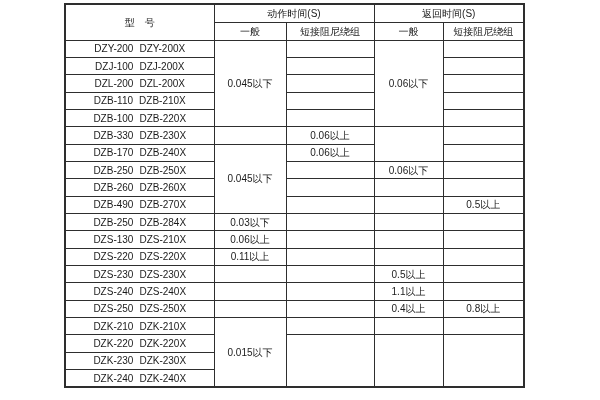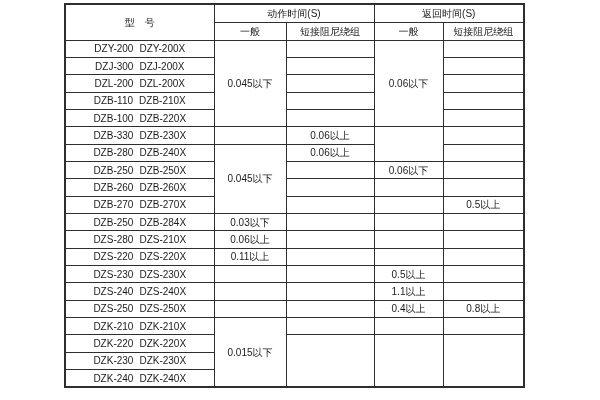--- a/index.html
+++ b/index.html
@@ -65,21 +65,21 @@
       </td>
       <td rowspan="5">0.045以下</td>
       <td></td>
       <td rowspan="5">0.06以下</td>
       <td></td>
     </tr>
 
     <tr>
       <td class="model-cell">
         <div class="model-pair">
-            <span>DZJ-300</span>
+            <span>DZJ-100</span>
             <span>DZJ-200X</span>
           </div>
       </td>
       <td></td>
       <td></td>
     </tr>
 
     <tr>
       <td class="model-cell">
         <div class="model-pair">
@@ -122,21 +122,21 @@
       </td>
       <td></td>
       <td>0.06以上</td>
       <td rowspan="2"></td>
       <td></td>
     </tr>
 
     <tr>
       <td class="model-cell">
         <div class="model-pair">
-            <span>DZB-280</span>
+            <span>DZB-170</span>
             <span>DZB-240X</span>
           </div>
       </td>
       <td rowspan="4">0.045以下</td>
       <td>0.06以上</td>
       <td></td>
     </tr>
 
     <tr>
       <td class="model-cell">
@@ -158,21 +158,21 @@
           </div>
       </td>
       <td></td>
       <td></td>
       <td></td>
     </tr>
 
     <tr>
       <td class="model-cell">
         <div class="model-pair">
-            <span>DZB-270</span>
+            <span>DZB-490</span>
             <span>DZB-270X</span>
           </div>
       </td>
       <td></td>
       <td></td>
       <td>0.5以上</td>
     </tr>
 
     <tr>
       <td class="model-cell">
@@ -183,21 +183,21 @@
       </td>
       <td>0.03以下</td>
       <td></td>
       <td></td>
       <td></td>
     </tr>
 
     <tr>
       <td class="model-cell">
         <div class="model-pair">
-            <span>DZS-280</span>
+            <span>DZS-130</span>
             <span>DZS-210X</span>
           </div>
       </td>
       <td>0.06以上</td>
       <td></td>
       <td></td>
       <td></td>
     </tr>
 
     <tr>

